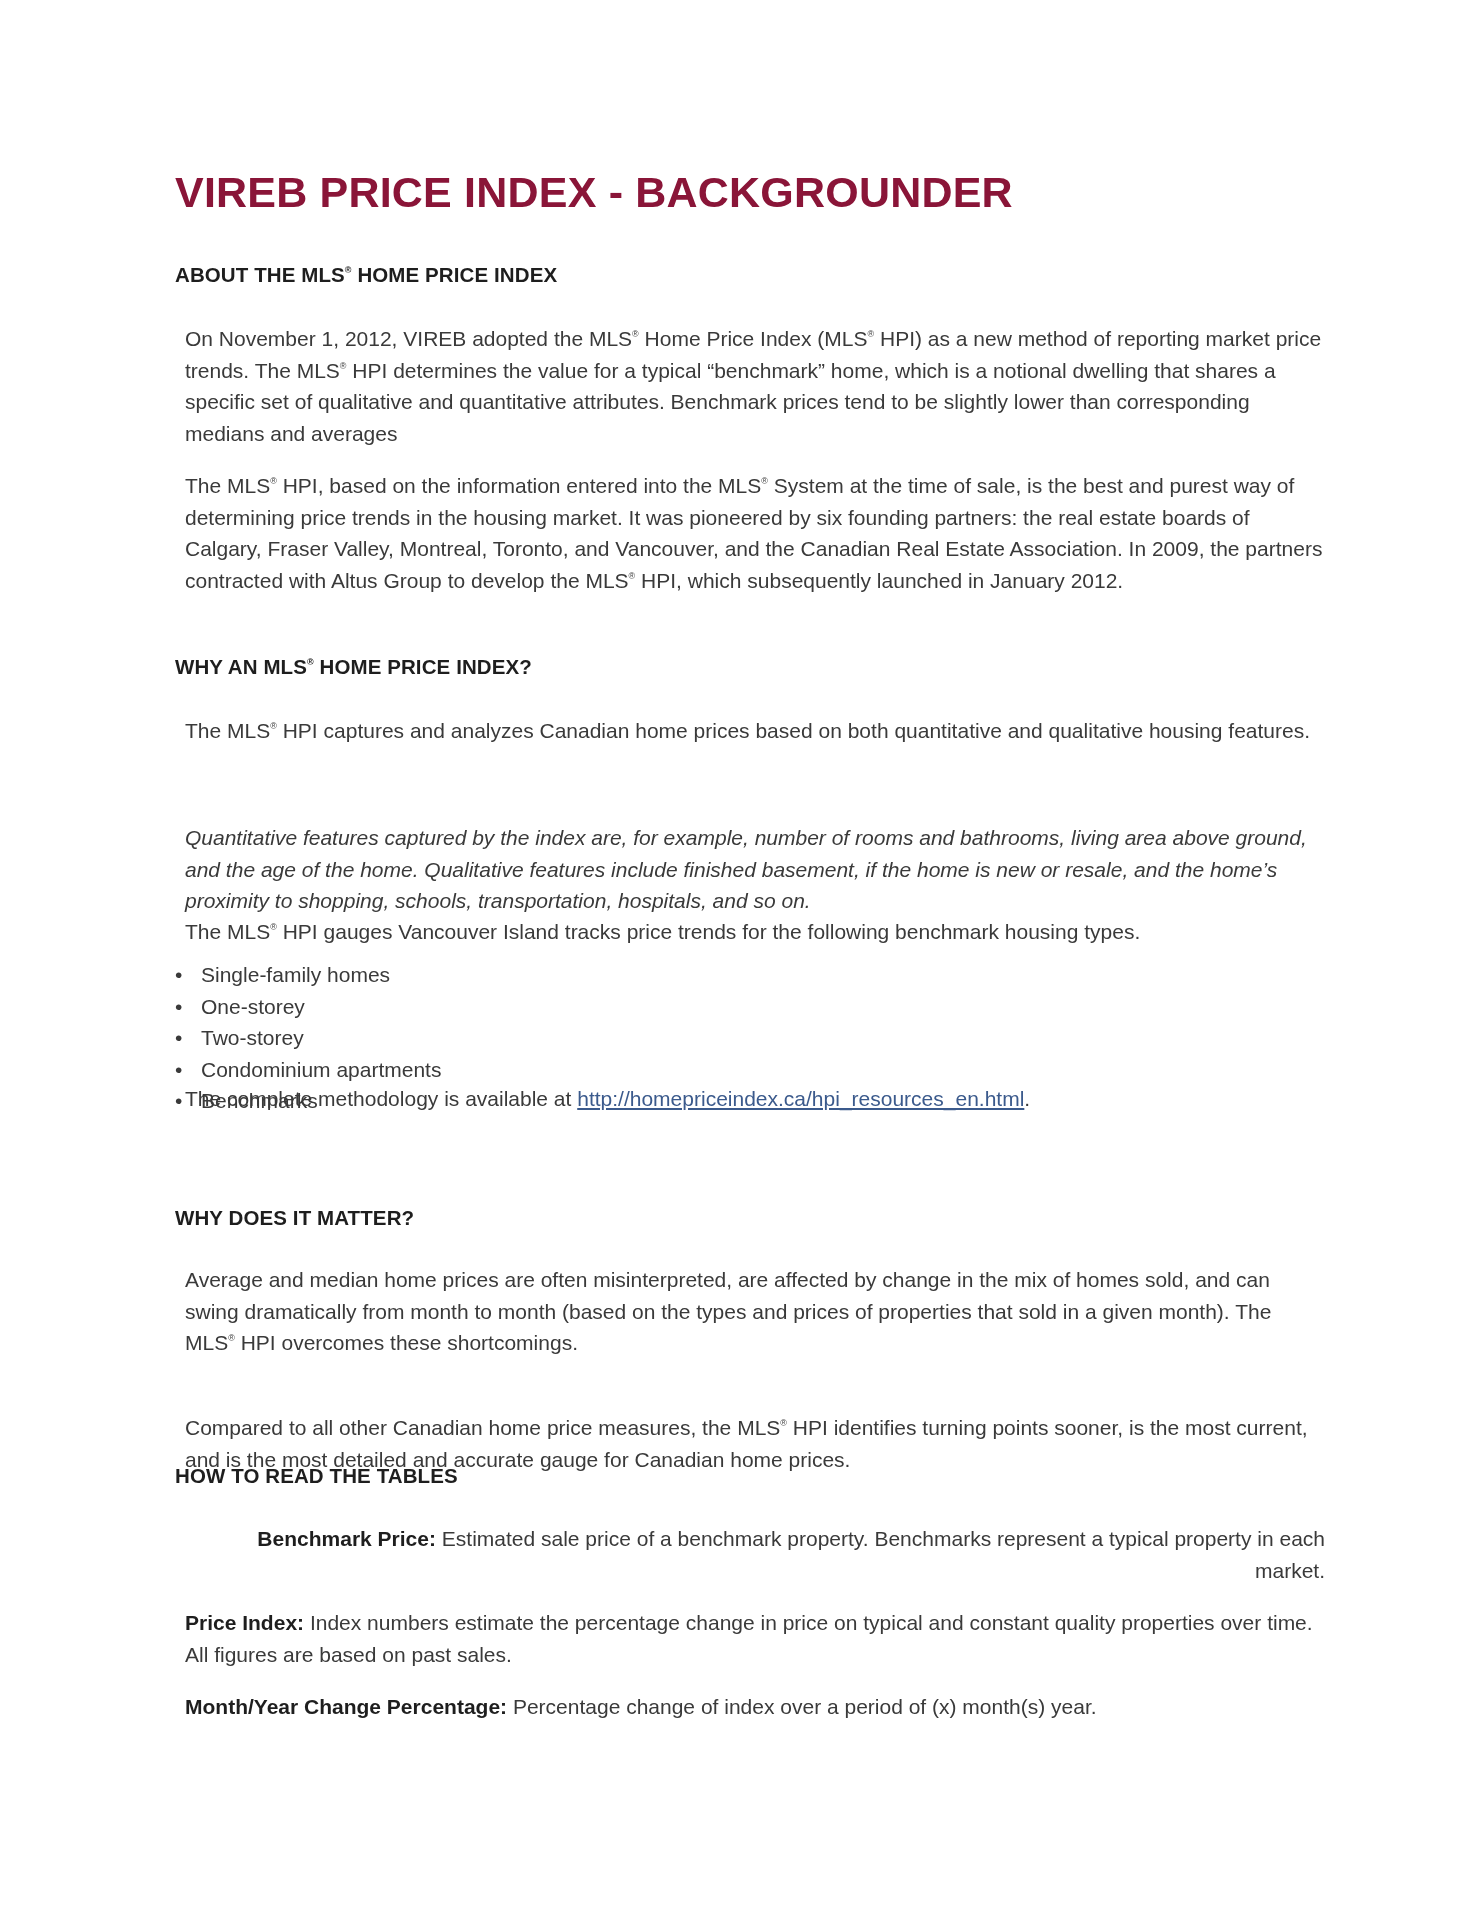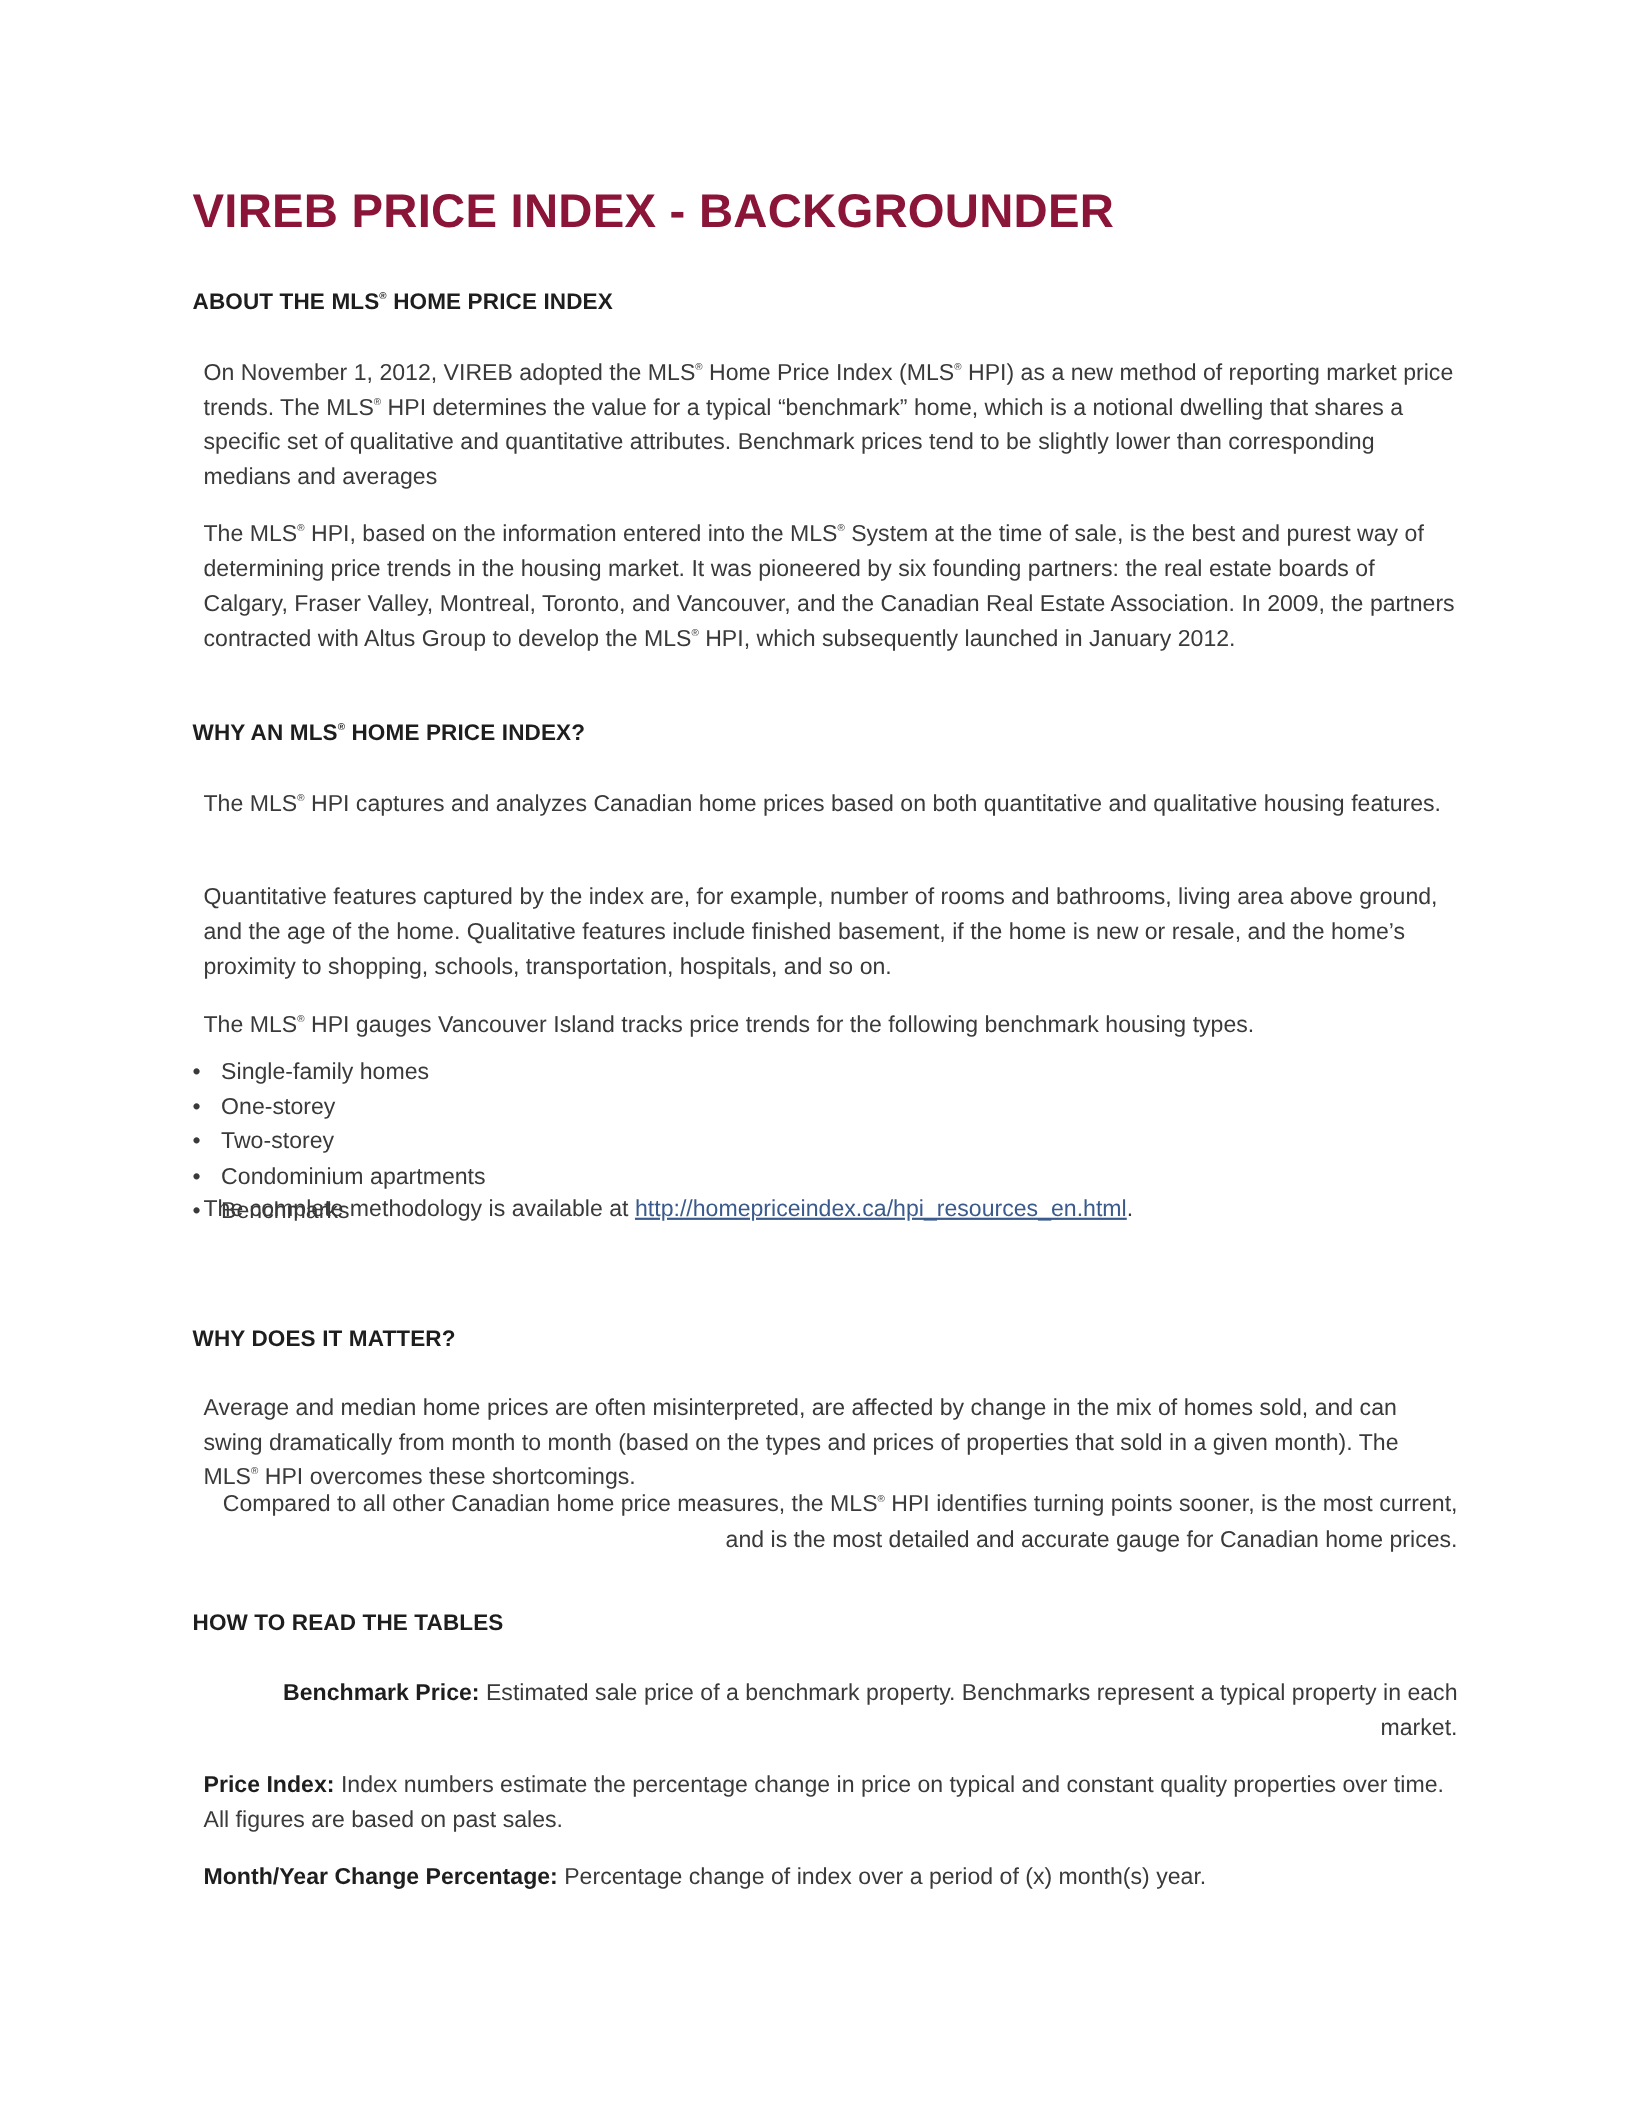--- a/index.html
+++ b/index.html
@@ -38,39 +38,39 @@
   <h2 class="h blk" style="top:263px;"><span>ABOUT THE MLS</span><sup class="r">®</sup><span> HOME PRICE INDEX</span></h2>
 
   <p class="p blk" style="top:313px;"><span>On November 1, 2012, VIREB adopted the MLS</span><sup class="r">®</sup><span> Home Price Index (MLS</span><sup class="r">®</sup><span> HPI) as a new method of reporting market price trends. The MLS</span><sup class="r">®</sup><span> HPI determines the value for a typical “benchmark” home, which is a notional dwelling that shares a specific set of qualitative and quantitative attributes. Benchmark prices tend to be slightly lower than corresponding medians and averages</span></p>
 
   <p class="p blk" style="top:460px;"><span>The MLS</span><sup class="r">®</sup><span> HPI, based on the information entered into the MLS</span><sup class="r">®</sup><span> System at the time of sale, is the best and purest way of determining price trends in the housing market. It was pioneered by six founding partners: the real estate boards of Calgary, Fraser Valley, Montreal, Toronto, and Vancouver, and the Canadian Real Estate Association. In 2009, the partners contracted with Altus Group to develop the MLS</span><sup class="r">®</sup><span> HPI, which subsequently launched in January 2012.</span></p>
 
   <h2 class="h blk" style="top:655px;"><span>WHY AN MLS</span><sup class="r">®</sup><span> HOME PRICE INDEX?</span></h2>
 
   <p class="p blk" style="top:705px;"><span>The MLS</span><sup class="r">®</sup><span> HPI captures and analyzes Canadian home prices based on both quantitative and qualitative housing features.</span></p>
 
-  <p class="p blk" style="top:790px;">Quantitative features captured by the index are, for example, number of rooms and bathrooms, living area above ground, and the age of the home. Qualitative features include finished basement, if the home is new or resale, and the home’s proximity to shopping, schools, transportation, hospitals, and so on.</p>
+  <p class="p blk" style="top:812px;font-style:italic;">Quantitative features captured by the index are, for example, number of rooms and bathrooms, living area above ground, and the age of the home. Qualitative features include finished basement, if the home is new or resale, and the home’s proximity to shopping, schools, transportation, hospitals, and so on.</p>
 
   <p class="p blk" style="top:906px;"><span>The MLS</span><sup class="r">®</sup><span> HPI gauges Vancouver Island tracks price trends for the following benchmark housing types.</span></p>
 
   <ul class="bullets blk" style="top:959px;">
     <li><span class="dot">•</span><span>Single-family homes</span></li>
     <li><span class="dot">•</span><span>One-storey</span></li>
     <li><span class="dot">•</span><span>Two-storey</span></li>
     <li><span class="dot">•</span><span>Condominium apartments</span></li>
     <li><span class="dot">•</span><span>Benchmarks</span></li>
   </ul>
 
   <p class="p blk" style="top:1073px;"><span>The complete methodology is available at </span><a class="link" href="#">http://homepriceindex.ca/hpi_resources_en.html</a><span>.</span></p>
 
   <h2 class="h blk" style="top:1206px;">WHY DOES IT MATTER?</h2>
 
   <p class="p blk" style="top:1254px;"><span>Average and median home prices are often misinterpreted, are affected by change in the mix of homes sold, and can swing dramatically from month to month (based on the types and prices of properties that sold in a given month). The MLS</span><sup class="r">®</sup><span> HPI overcomes these shortcomings.</span></p>
 
-  <p class="p blk" style="top:1342px;text-align:right;"><span>Compared to all other Canadian home price measures, the MLS</span><sup class="r">®</sup><span> HPI identifies turning points sooner, is the most current, and is the most detailed and accurate gauge for Canadian home prices.</span></p>
+  <p class="p blk" style="top:1402px;"><span>Compared to all other Canadian home price measures, the MLS</span><sup class="r">®</sup><span> HPI identifies turning points sooner, is the most current, and is the most detailed and accurate gauge for Canadian home prices.</span></p>
 
   <h2 class="h blk" style="top:1464px;">HOW TO READ THE TABLES</h2>
 
   <p class="p blk" style="top:1513px;text-align:right;"><b>Benchmark Price:</b><span> Estimated sale price of a benchmark property. Benchmarks represent a typical property in each market.</span></p>
 
   <p class="p blk" style="top:1597px;"><b>Price Index:</b><span> Index numbers estimate the percentage change in price on typical and constant quality properties over time. All figures are based on past sales.</span></p>
 
   <p class="p blk" style="top:1681px;"><b>Month/Year Change Percentage:</b><span> Percentage change of index over a period of (x) month(s) year.</span></p>
 
 </div>

